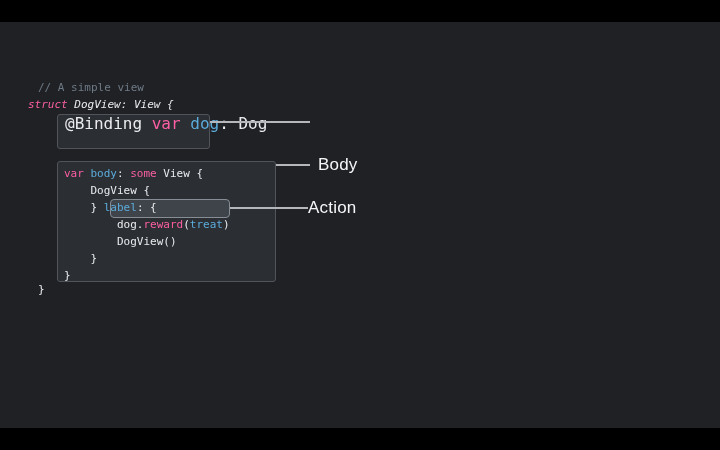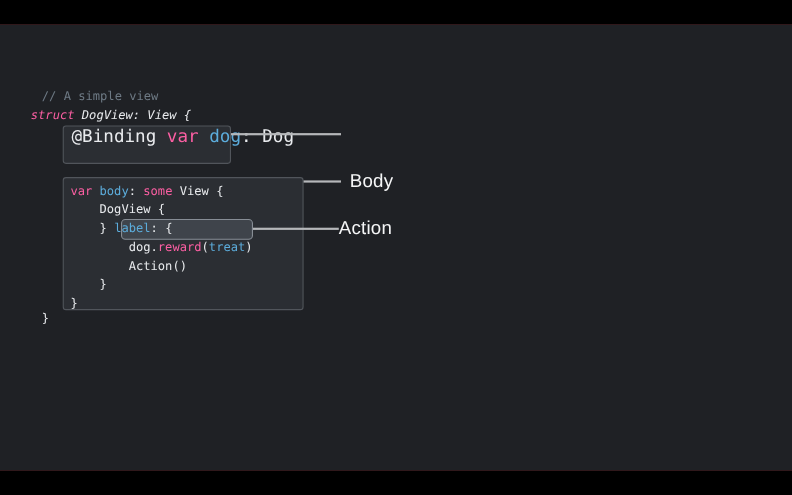--- a/index.html
+++ b/index.html
@@ -70,21 +70,21 @@
     <div class="codebox dep-box">
       <div class="line"><span class="tok-p">@Binding </span><span class="tok-k">var</span><span class="tok-p"> </span><span class="tok-i">dog</span><span class="tok-p">: Dog</span></div>
     </div>
 
     <div class="codebox body-box">
       <div class="action-highlight"></div>
       <div class="line"><span class="tok-k">var</span><span class="tok-p"> </span><span class="tok-i">body</span><span class="tok-p">: </span><span class="tok-k">some</span><span class="tok-p"> View {</span></div>
       <div class="line"><span class="tok-p">    DogView {</span></div>
       <div class="line"><span class="tok-p">    } </span><span class="tok-i">label</span><span class="tok-p">: {</span></div>
       <div class="line"><span class="tok-p">        dog.</span><span class="tok-k">reward</span><span class="tok-p">(</span><span class="tok-i">treat</span><span class="tok-p">)</span></div>
-      <div class="line"><span class="tok-p">        Action()</span></div>
+      <div class="line"><span class="tok-p">        DogView()</span></div>
       <div class="line"><span class="tok-p">    }</span></div>
       <div class="line"><span class="tok-p">}</span></div>
     </div>
 
     <div class="code closing-line"><span class="tok-p">}</span></div>
 
     <div class="connector dep"></div>
     <div class="connector body"></div>
     <div class="connector action"></div>
 

